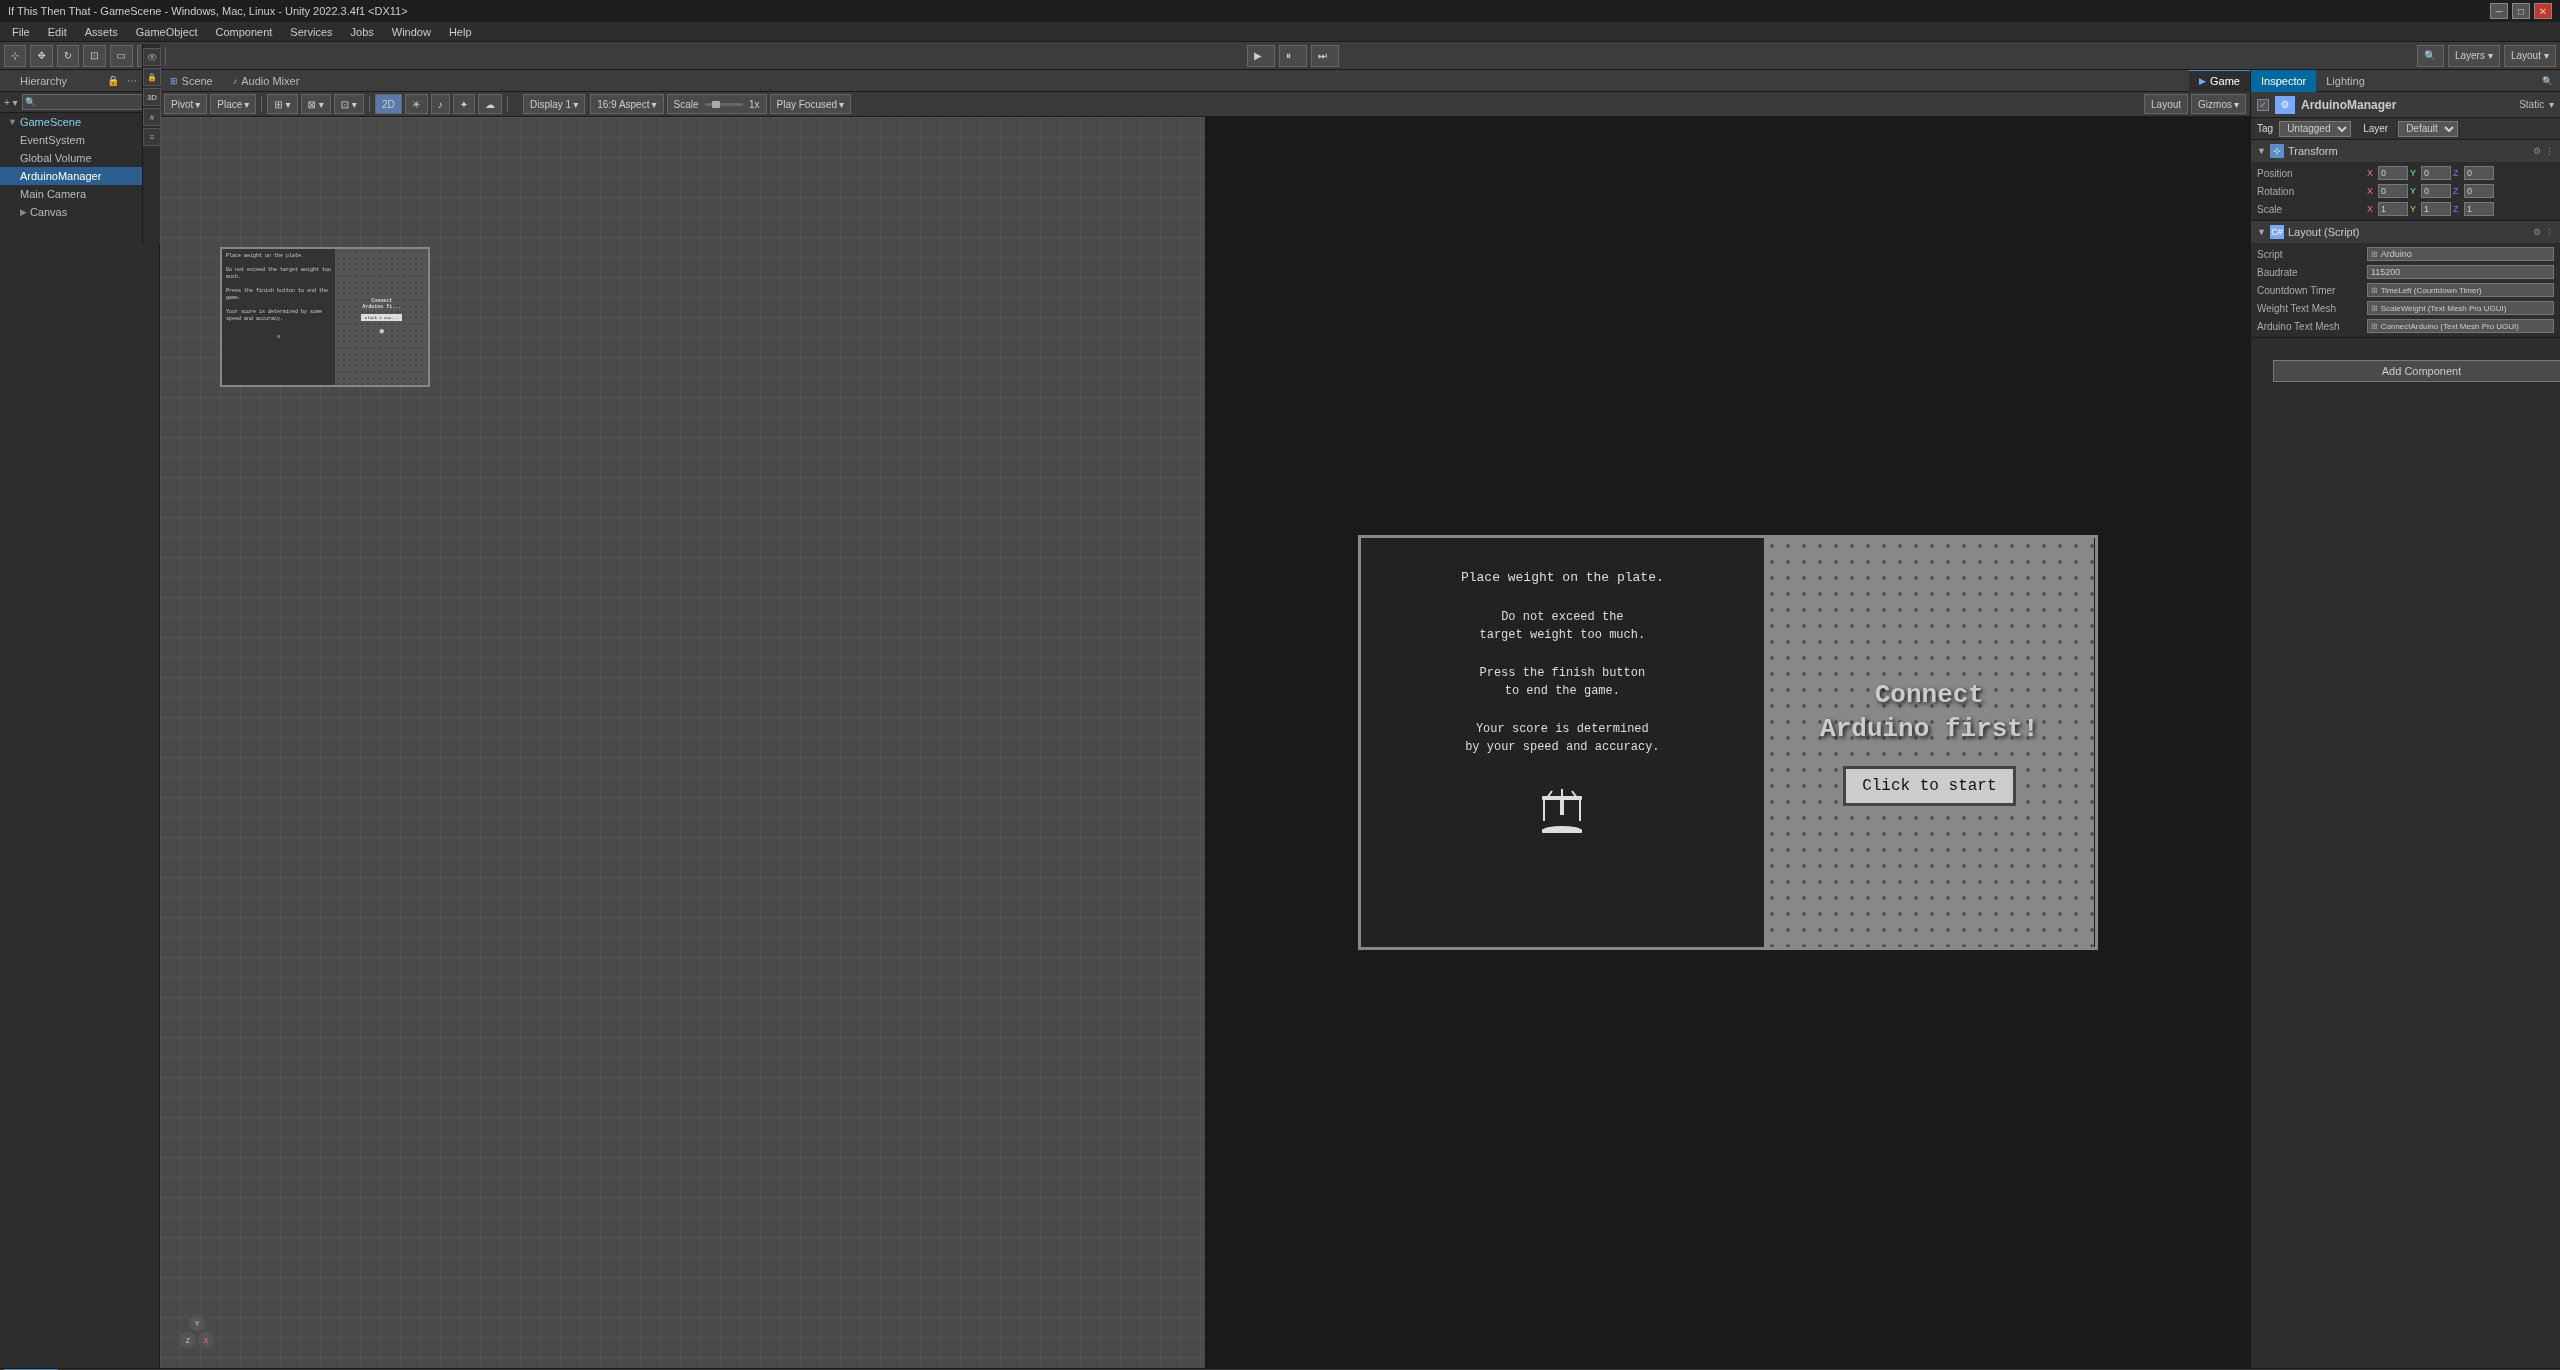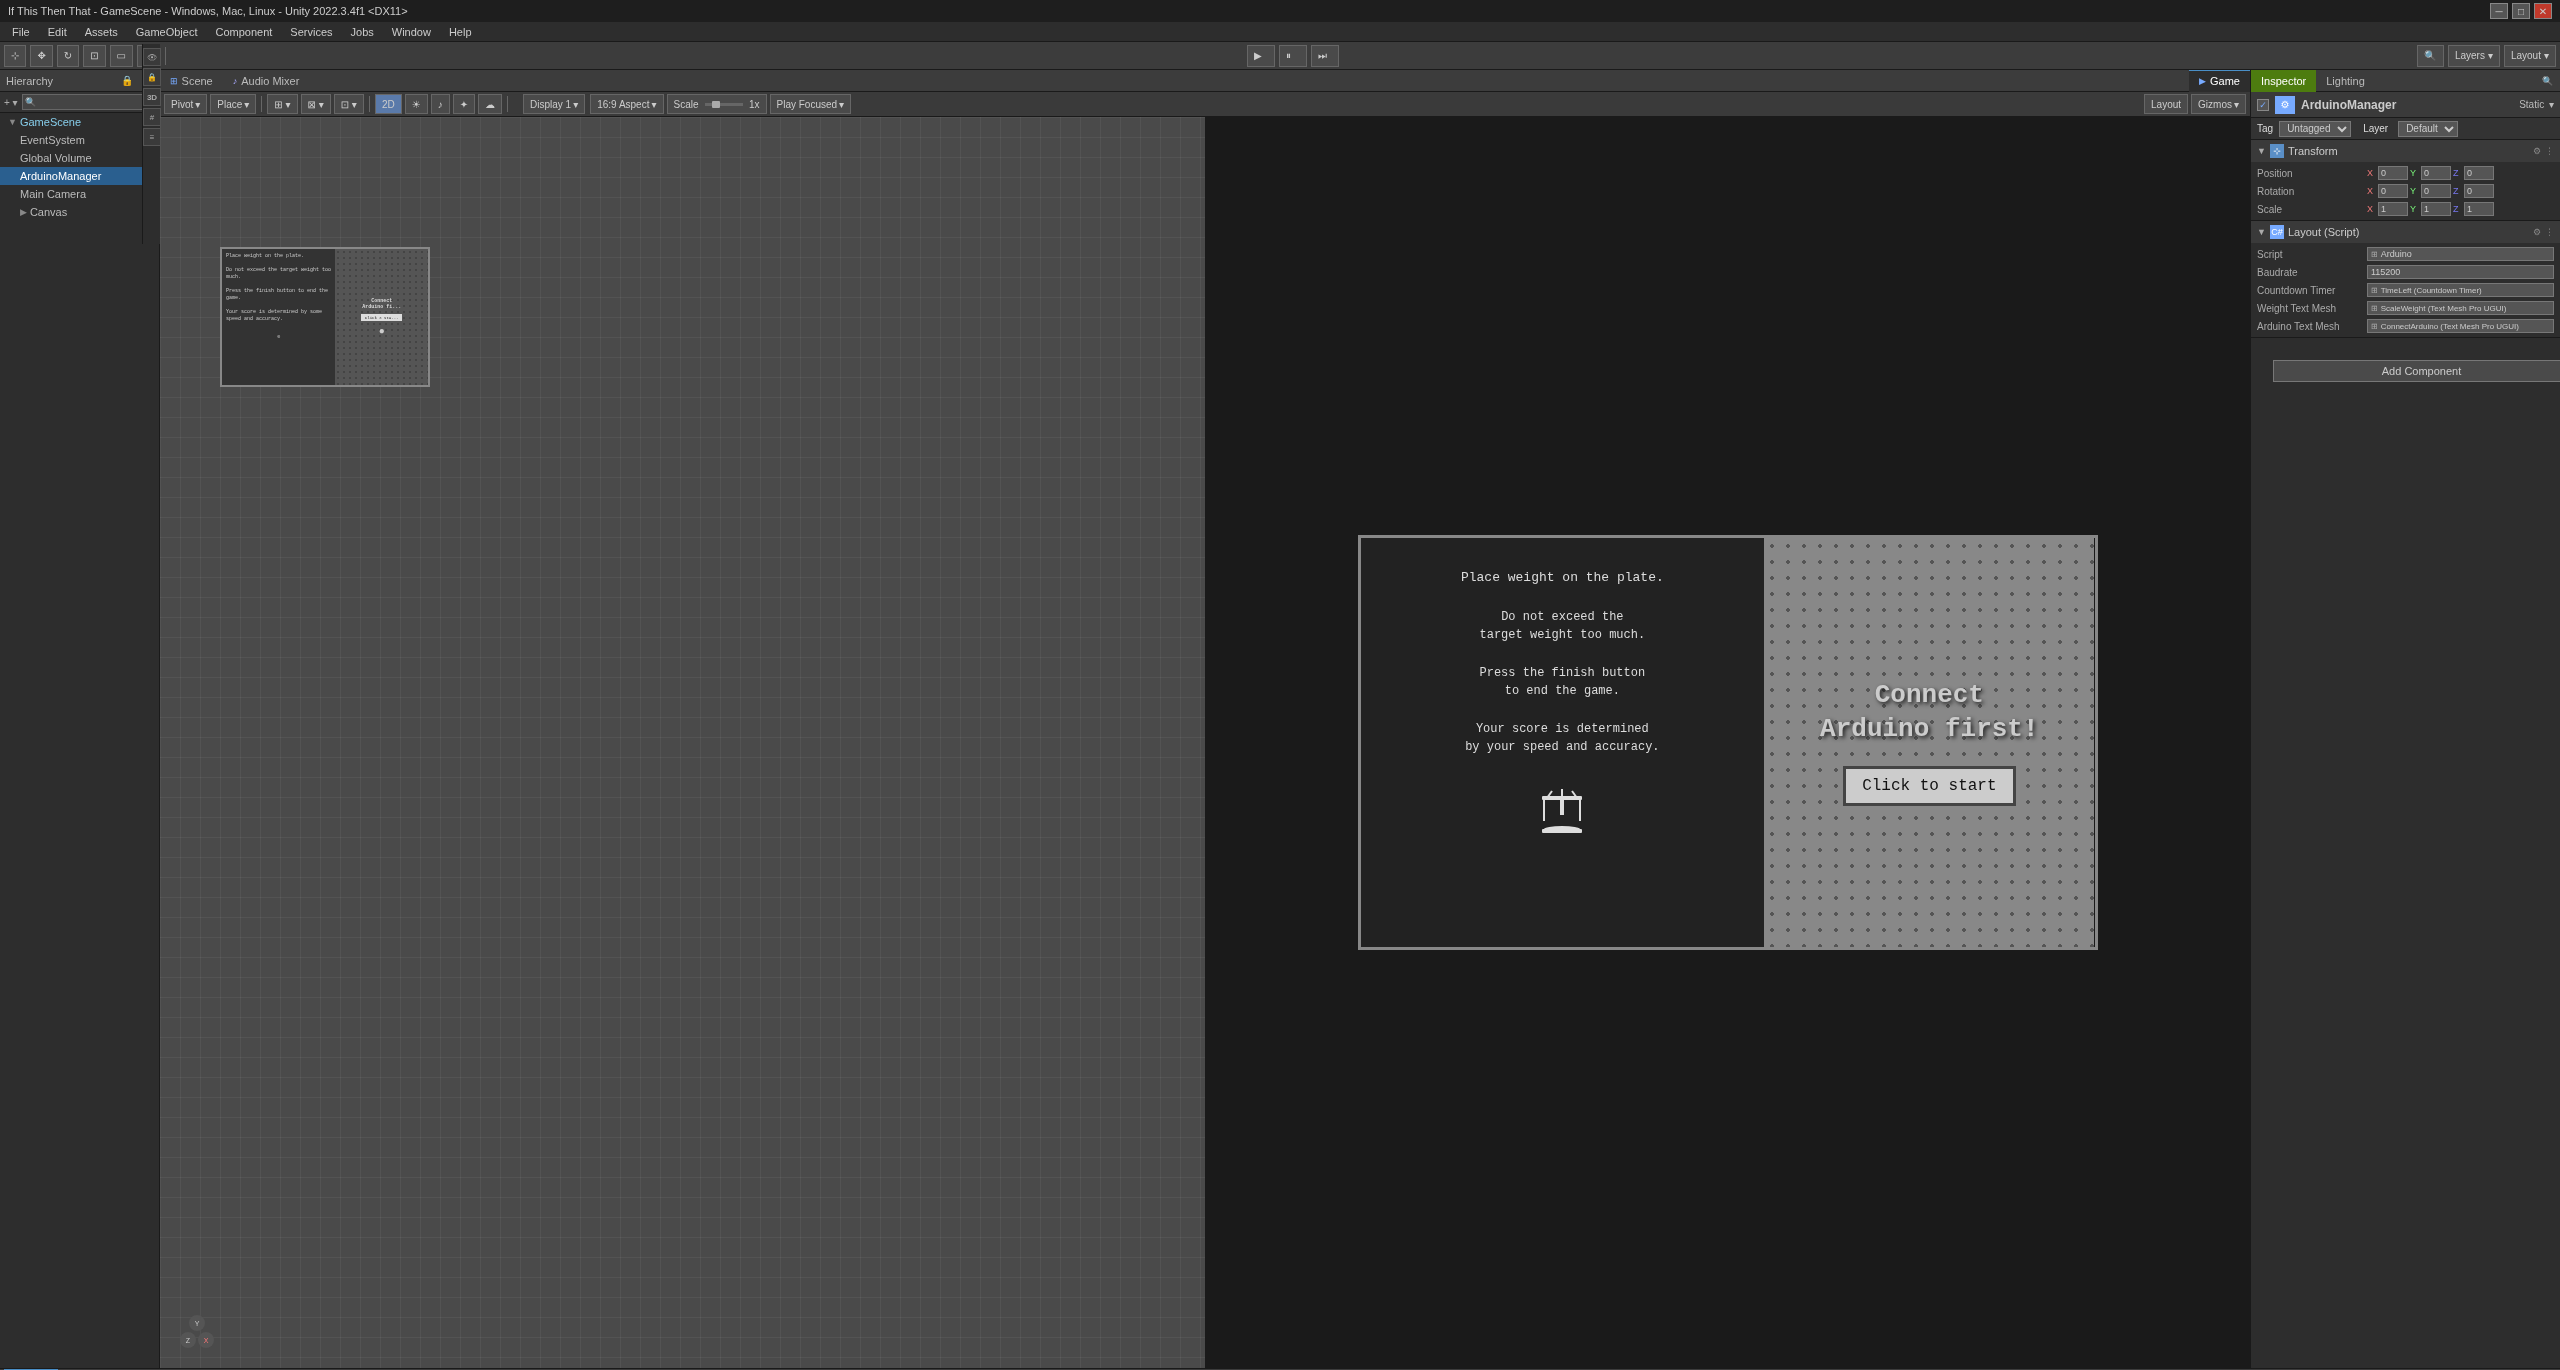--- a/index.html
+++ b/index.html
@@ -87,21 +87,21 @@
       background: #2d2d2d;
       border-right: 1px solid #1a1a1a;
       display: flex;
       flex-direction: column;
     }
     .panel-header {
       height: 22px;
       background: #3c3c3c;
       display: flex;
       align-items: center;
-      padding: 0 6px;
+      padding: 0 20px;
       gap: 4px;
       border-bottom: 1px solid #1a1a1a;
       font-size: 11px;
       color: #bbb;
     }
     .panel-header-btn {
       width: 14px; height: 14px;
       font-size: 10px;
       background: none;
       border: none;
@@ -319,21 +319,21 @@
     }
     .inspector-tab {
       height: 22px;
       padding: 0 10px;
       display: flex;
       align-items: center;
       font-size: 11px;
       color: #bbb;
       cursor: pointer;
     }
-    .inspector-tab.active { background: #4d7c0f; color: #fff; }
+    .inspector-tab.active { background: #0369a1; color: #fff; }
 
     #inspector-header {
       height: 26px;
       background: #3a3a3a;
       display: flex;
       align-items: center;
       padding: 0 6px;
       gap: 6px;
       border-bottom: 1px solid #1a1a1a;
       justify-content: space-between;

